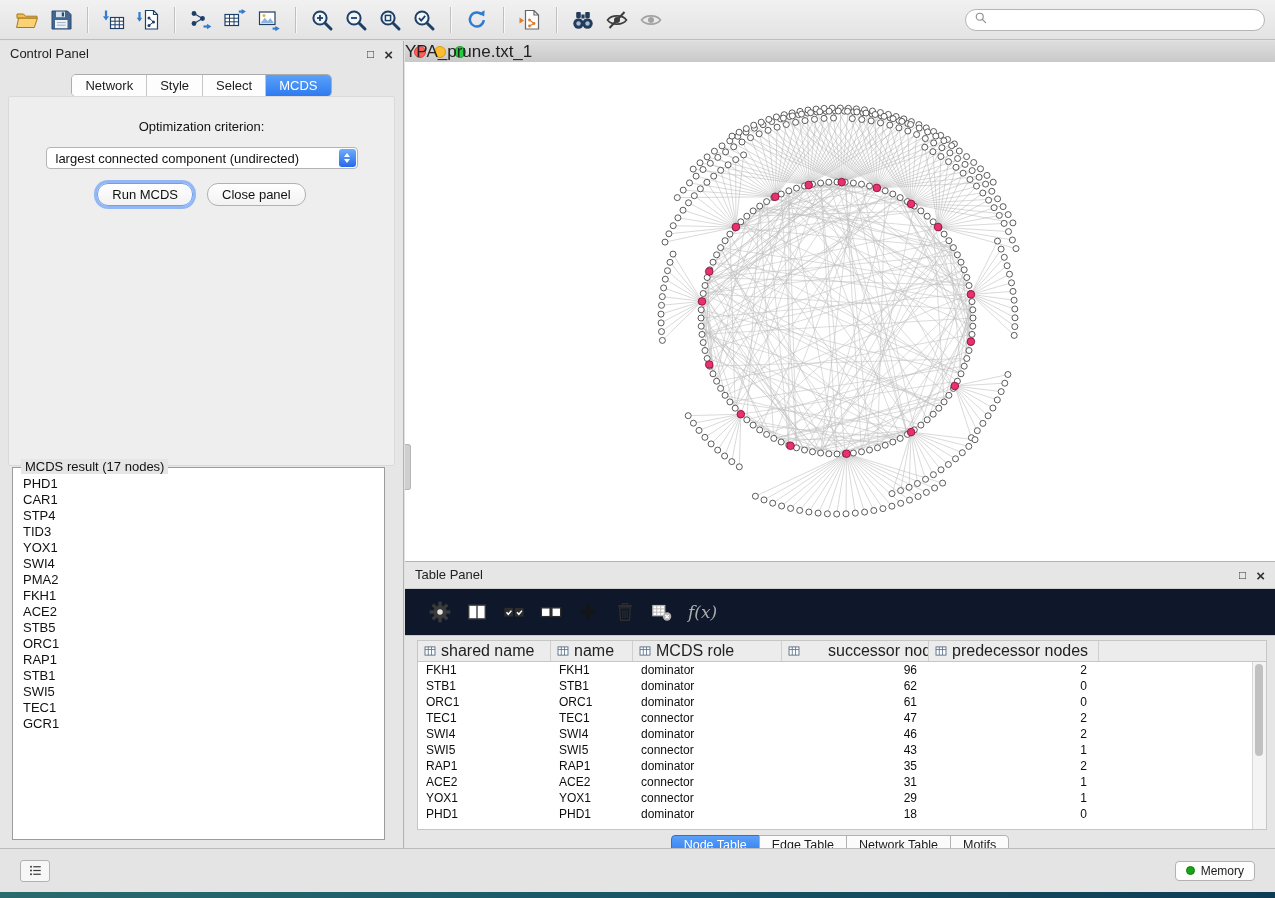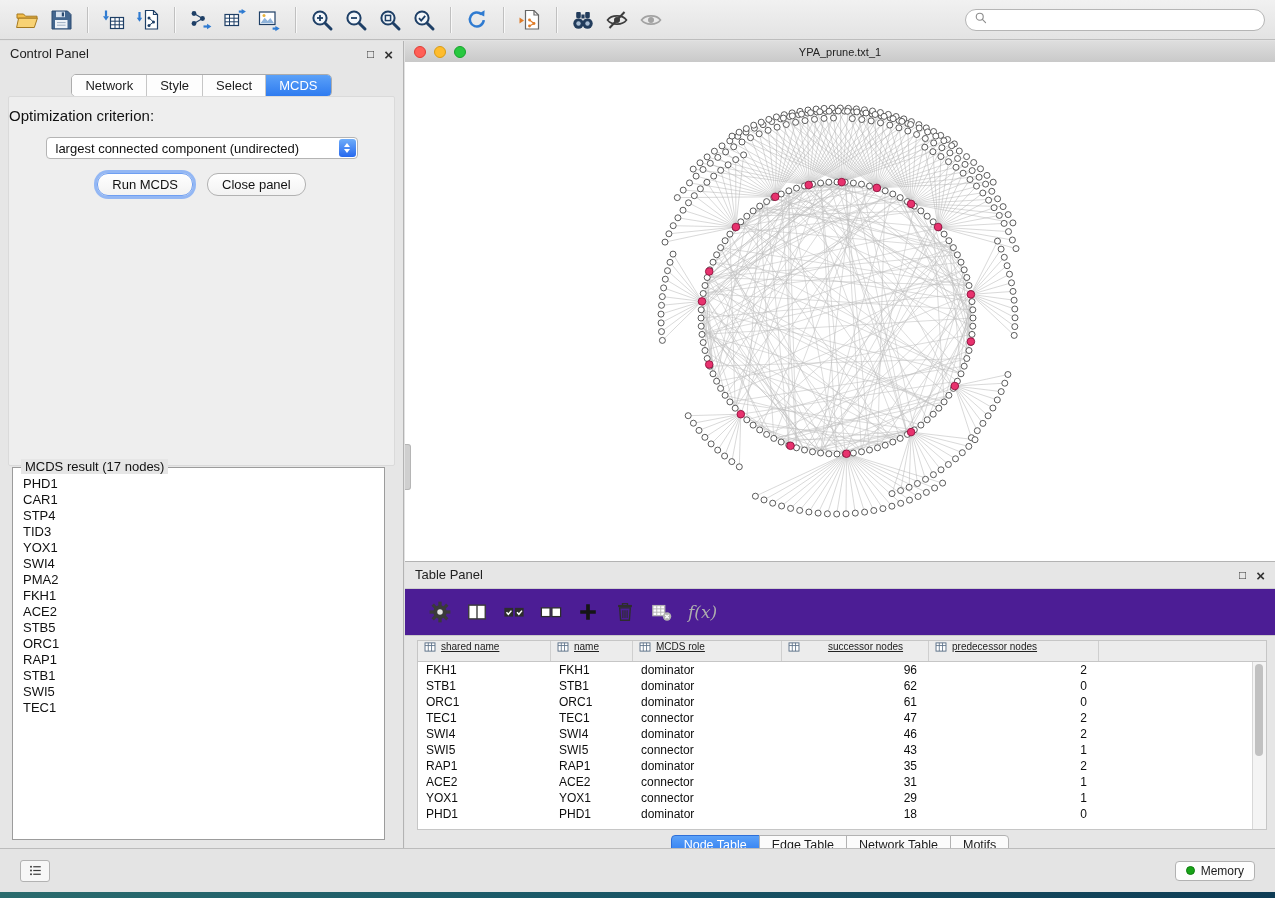--- a/index.html
+++ b/index.html
@@ -27,21 +27,21 @@
   .panel-glyph{font-size:12px;color:#333;cursor:pointer;line-height:1;}
   .panel-glyph.close{font-weight:bold;font-size:15px;}
 
   .cp-tabs{position:absolute;top:33px;left:0;right:0;display:flex;justify-content:center;}
   .seg{display:inline-flex;background:#fff;border:1px solid #acacac;border-radius:5px;overflow:hidden;}
   .seg .tab{padding:3px 13px;font-size:13px;border-right:1px solid #c6c6c6;background:#fdfdfd;cursor:pointer;white-space:nowrap;}
   .seg .tab:last-child{border-right:none;}
   .seg .tab.active{background:linear-gradient(#5ba1f8,#2e7bf0);color:#fff;}
 
   .cp-card{position:absolute;top:55px;left:8px;right:8px;height:368px;background:#eeeeee;border:1px solid #dadada;border-radius:2px;}
-  .opt-label{margin-top:10px;text-align:left;font-size:15px;color:#111;}
+  .opt-label{margin-top:22px;text-align:center;font-size:13px;color:#111;}
   .mac-select{position:relative;width:312px;height:22px;margin:13px auto 0;background:#fff;border:1px solid #b4b4b4;
               border-radius:4px;display:flex;align-items:center;padding-left:9px;box-sizing:border-box;cursor:pointer;}
   .sel-text{font-size:13px;color:#111;white-space:nowrap;overflow:hidden;}
   .sel-stepper{position:absolute;right:1px;top:1px;bottom:1px;width:17px;border-radius:3px;
                background:linear-gradient(#6fadf9,#2668ee);display:flex;flex-direction:column;align-items:center;justify-content:center;gap:2px;}
   .sel-stepper i{display:block;width:0;height:0;border-left:3.5px solid transparent;border-right:3.5px solid transparent;}
   .sel-stepper .up{border-bottom:4px solid #fff;}
   .sel-stepper .dn{border-top:4px solid #fff;}
   .cp-buttons{display:flex;justify-content:center;gap:14px;margin-top:14px;}
   .mac-btn{background:linear-gradient(#ffffff,#f2f2f2);border:1px solid #b2b2b2;border-radius:11px;
@@ -55,39 +55,39 @@
 
   
   .net-window{position:absolute;top:41px;left:405px;right:0;height:520px;}
   .net-titlebar{height:21px;background:linear-gradient(#dedede,#c9c9c9);border-bottom:1px solid #a6a6a6;
                 display:flex;align-items:center;position:relative;}
   .lights{display:flex;gap:8px;margin-left:9px;}
   .light{width:12px;height:12px;border-radius:50%;box-sizing:border-box;cursor:pointer;}
   .light.red{background:#ff5f57;border:1px solid #de3d35;}
   .light.yellow{background:#febc2e;border:1px solid #d89c15;}
   .light.green{background:#28c840;border:1px solid #17a32c;}
-  .net-title{position:absolute;left:0;right:0;text-align:center;font-size:11px;color:#222;pointer-events:none;}
+  .net-title{position:absolute;left:0;right:0;text-align:left;font-size:17px;color:#222;pointer-events:none;}
   .net-canvas{position:absolute;top:21px;left:0;right:0;bottom:0;background:#ffffff;overflow:hidden;}
   .net-canvas svg{position:absolute;top:0;left:0;}
   .splitter-nub{position:absolute;left:0;top:382px;width:5px;height:44px;background:#cfcfcf;border:1px solid #b5b5b5;
                 border-left:none;border-radius:0 3px 3px 0;cursor:ns-resize;}
 
   
   .table-panel{position:absolute;top:561px;left:405px;right:0;bottom:36px;background:#e6e6e6;border-top:1px solid #b3b3b3;box-sizing:border-box;}
-  .tp-toolbar{position:absolute;top:26px;left:0;right:0;height:46px;background:#4c1d95;
+  .tp-toolbar{position:absolute;top:26px;left:0;right:0;height:46px;background:#0f172a;
               border-top:1px solid #cfcfcf;border-bottom:1px solid #c9c9c9;display:flex;align-items:center;padding-left:22px;gap:11px;}
   .tp-btn{width:26px;height:26px;border:none;background:transparent;padding:2px;cursor:pointer;}
   .tp-btn svg{width:22px;height:22px;display:block;}
   .tp-btn.disabled{cursor:default;}
   .fx{font-family:"DejaVu Serif","Liberation Serif",serif;font-style:italic;font-size:17px;color:#aeaeae;}
 
   .tbl-wrap{position:absolute;top:78px;left:12px;right:8px;height:190px;background:#fff;border:1px solid #c6c6c6;box-sizing:border-box;overflow:hidden;}
   .tbl-head{display:flex;height:20px;background:#ececec;border-bottom:1px solid #c6c6c6;}
-  .th{display:flex;gap:5px;padding-left:6px;border-right:1px solid #cfcfcf;
-      font-size:10px;color:#222;box-sizing:border-box;cursor:pointer;overflow:hidden;white-space:nowrap;text-decoration:underline;}
+  .th{display:flex;align-items:center;gap:5px;padding-left:6px;border-right:1px solid #cfcfcf;
+      font-size:16px;color:#222;box-sizing:border-box;cursor:pointer;overflow:hidden;white-space:nowrap;}
   .th svg{width:12px;height:12px;flex:0 0 auto;}
   .th .sort-arrow{margin-left:8px;width:0;height:0;border-left:4px solid transparent;border-right:4px solid transparent;border-top:5px solid #444;}
   .th.filler{flex:1;border-right:none;cursor:default;}
   .tbl-body{position:relative;}
   .tr{display:flex;height:16px;line-height:16px;font-size:12px;color:#0e0e0e;cursor:default;}
   .td{box-sizing:border-box;overflow:hidden;white-space:nowrap;}
   .td.left{padding-left:8px;text-align:left;}
   .td.right{padding-right:12px;text-align:right;}
   .vscroll{position:absolute;top:21px;right:0;bottom:0;width:13px;background:#f4f4f4;border-left:1px solid #d8d8d8;}
   .vthumb{position:absolute;top:2px;left:2px;width:8px;height:92px;background:#c1c1c1;border-radius:5px;cursor:pointer;}
@@ -284,20 +284,21 @@
           <div class="result-item">SWI4</div>
           <div class="result-item">PMA2</div>
           <div class="result-item">FKH1</div>
           <div class="result-item">ACE2</div>
           <div class="result-item">STB5</div>
           <div class="result-item">ORC1</div>
           <div class="result-item">RAP1</div>
           <div class="result-item">STB1</div>
           <div class="result-item">SWI5</div>
           <div class="result-item">TEC1</div>
+          <div class="result-item">GCR1</div>
         </div>
     </div>
   </section>
 
   <section class="net-window">
     <div class="net-titlebar">
       <span class="lights">
         <span class="light red"></span>
         <span class="light yellow"></span>
         <span class="light green"></span>

